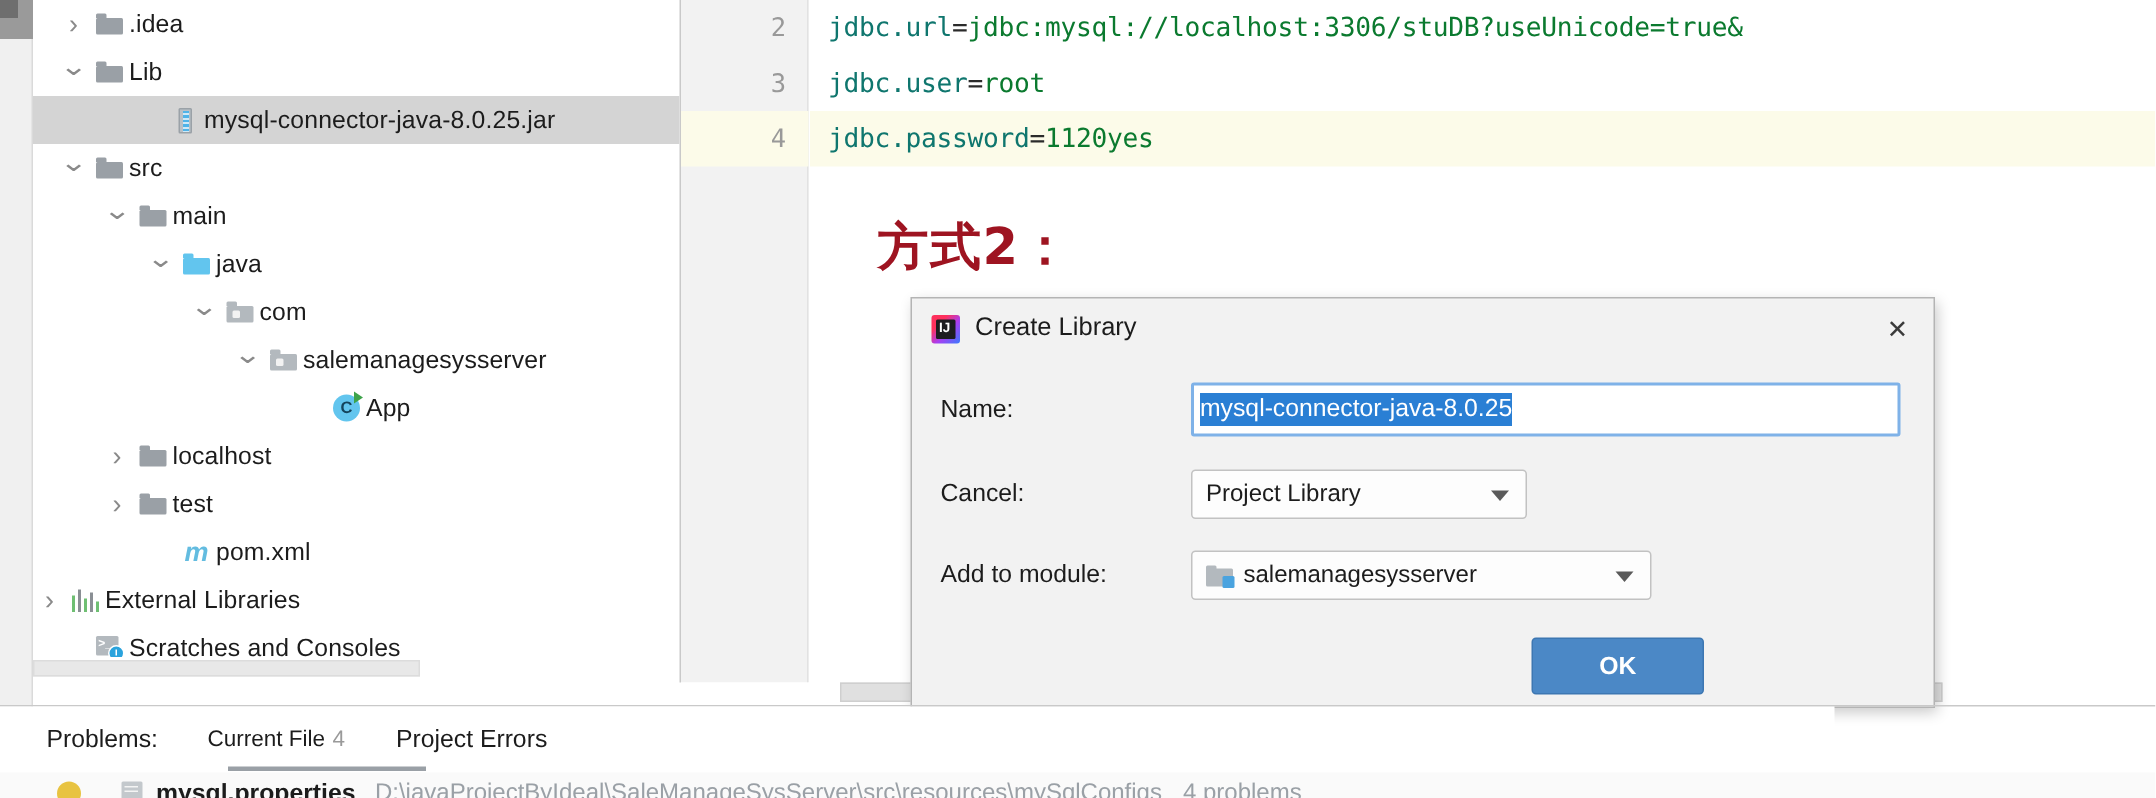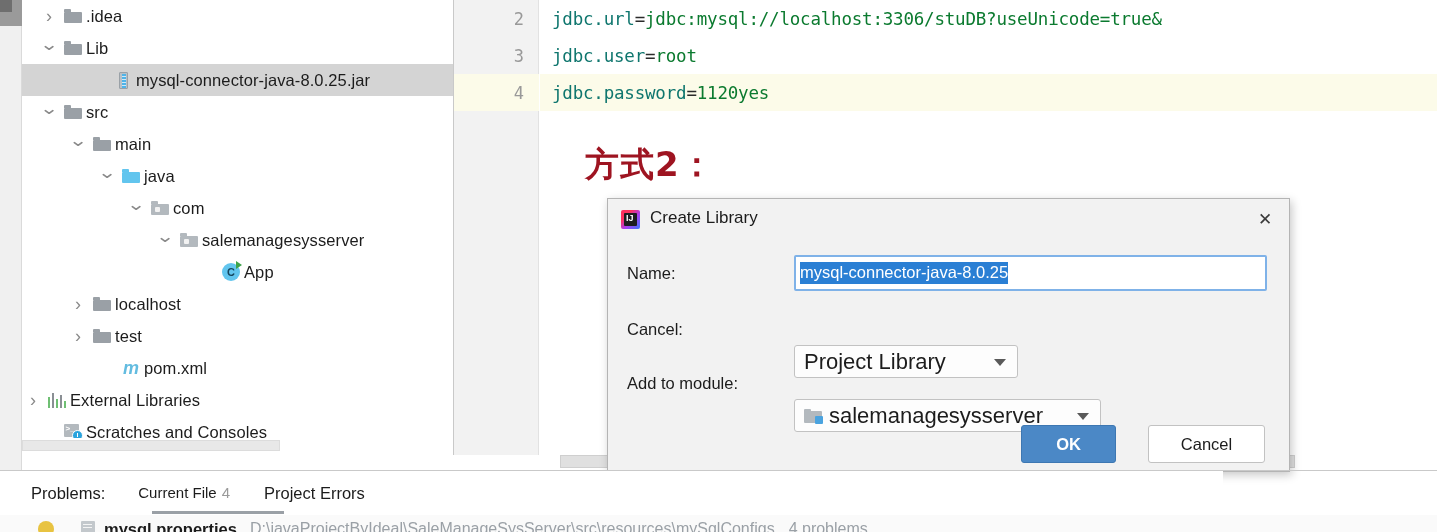--- a/index.html
+++ b/index.html
@@ -152,35 +152,35 @@
   }
   #name-input .caret{
     display:inline-block; width:1px; background:#ffffff; height:18px;
     vertical-align:-3px;
   }
 
   .combo{
     position:absolute; height:33px; background:#fdfdfd;
     border:1px solid #c2c2c2; border-radius:3px;
     display:flex; align-items:center; padding:0 6px 0 9px;
-    font-size:22px; color:#1c1c1c;margin-top:32px;
+    font-size:16px; color:#1c1c1c;
   }
   .combo .caret-dn{
     position:absolute; right:11px; top:13px; width:0; height:0;
     border-left:6px solid transparent; border-right:6px solid transparent; border-top:7px solid #5a5a5a;
   }
   #level-combo{ left:186px; top:114px; width:224px; }
   #module-combo{ left:186px; top:168px; width:307px; }
   #module-combo .fold{ margin-right:7px; }
 
   .btn{
     position:absolute; height:38px; border-radius:3px; font-size:16.5px;
     display:flex; align-items:center; justify-content:center; cursor:pointer;
   }
-  #ok-btn{ left:413px; top:226px; width:95px; background:#4b88c6; color:#ffffff; border:1px solid #3d77b2; font-weight:bold;}
+  #ok-btn{ left:413px; top:226px; width:115px; background:#4b88c6; color:#ffffff; border:1px solid #3d77b2; font-weight:bold;}
   #cancel-btn{ left:540px; top:226px; width:117px; background:#ffffff; color:#1c1c1c; border:1px solid #c2c2c2;}
 
   
   #panel-divider{ position:absolute; left:0; top:470px; width:1437px; height:1px; background:#c9c9c9;}
   #problems{
     position:absolute; left:0; top:471px; width:1223px; height:61px; background:#ffffff;
   }
   #prob-tabs{ position:absolute; left:0; top:6px; height:32px; display:flex; align-items:center; }
   #prob-title{ margin-left:31px; font-size:16.5px; color:#1c1c1c;}
   #tab-current{ margin-left:33px; font-size:15px; color:#1c1c1c; position:relative; padding-bottom:2px;}
@@ -437,21 +437,20 @@
     <span class="fold pkg">
         <span class="tab"></span>
         <span class="bod"></span>
         <span class="corner"></span>
       </span>
     <span>salemanagesysserver</span>
     <span class="caret-dn"></span>
   </div>
 
   <div class="btn" id="ok-btn">OK</div>
-  <div class="btn" id="cancel-btn">Cancel</div>
 </div>
 
 <div id="panel-divider"></div>
 <div id="problems">
   <div id="prob-tabs">
     <span id="prob-title">Problems:</span>
     <span id="tab-current">
       <span>Current File</span><span class="cnt">4</span>
     </span>
     <span id="tab-project">Project Errors</span>

